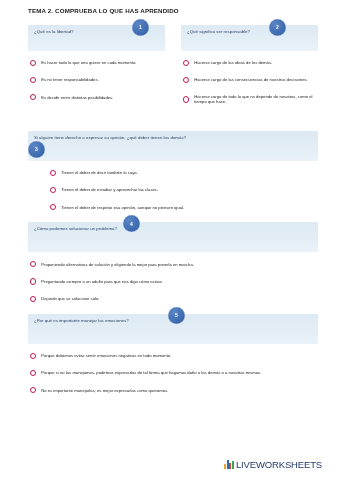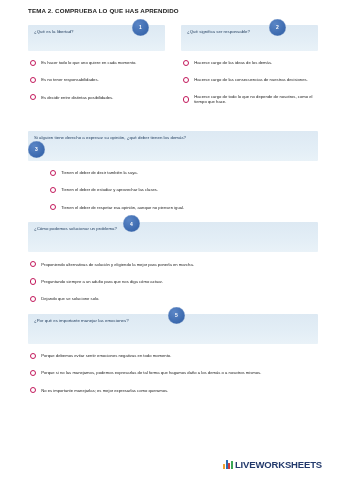--- a/index.html
+++ b/index.html
@@ -132,21 +132,21 @@
     display: block;
     width: 2px;
     border-radius: 0.3px;
   }
   .bar1 { height: 5px;  background: #f0a32e; }
   .bar2 { height: 9px;  background: #2b6cb0; }
   .bar3 { height: 6.5px;background: #d13b3b; }
   .bar4 { height: 8px;  background: #3aa655; }
   .logo-text {
     font-size: 9.5px;
-    font-weight: bold;
+    font-weight: normal;
     letter-spacing: -0.15px;
     color: #233a6c;
   }
 </style>
 </head>
 <body>
 
 <div class="sheet">
 
   <div class="page-title">TEMA 2. COMPRUEBA LO QUE HAS APRENDIDO</div>

